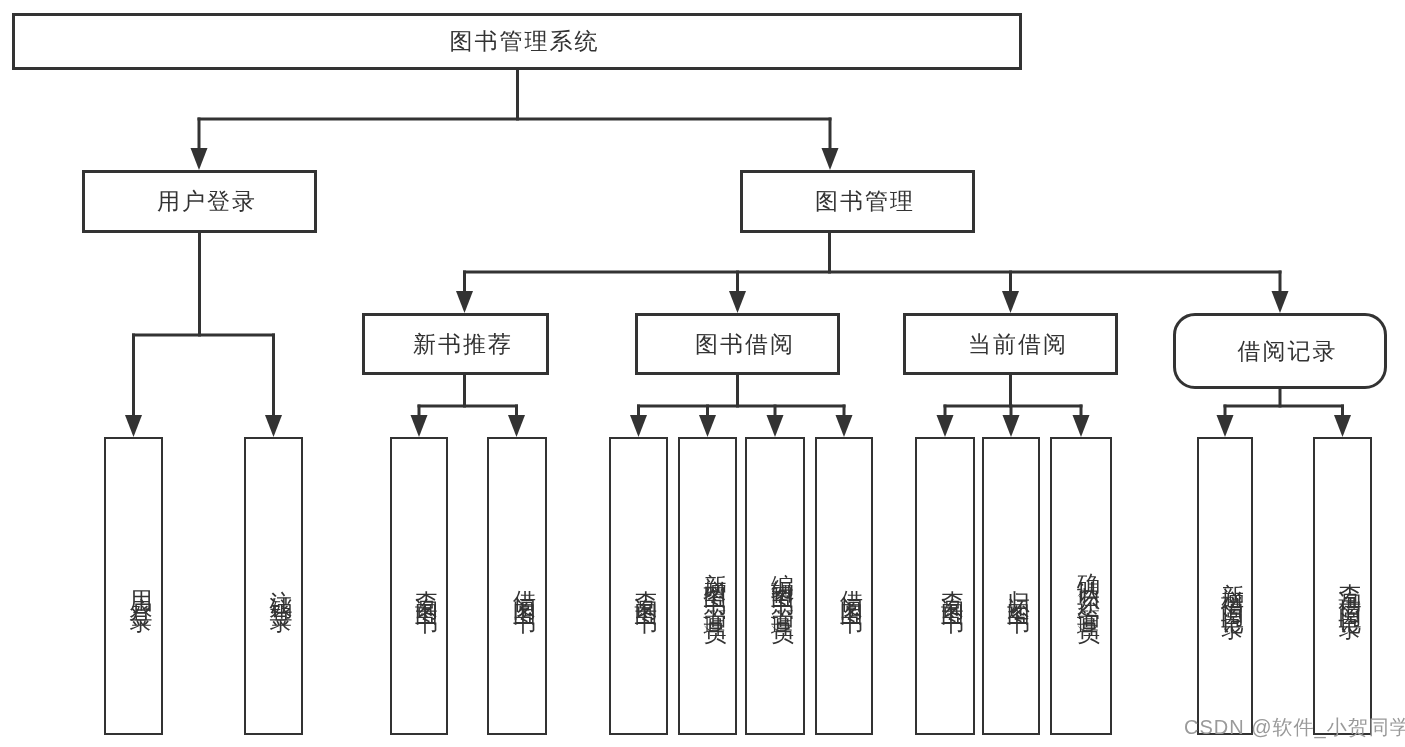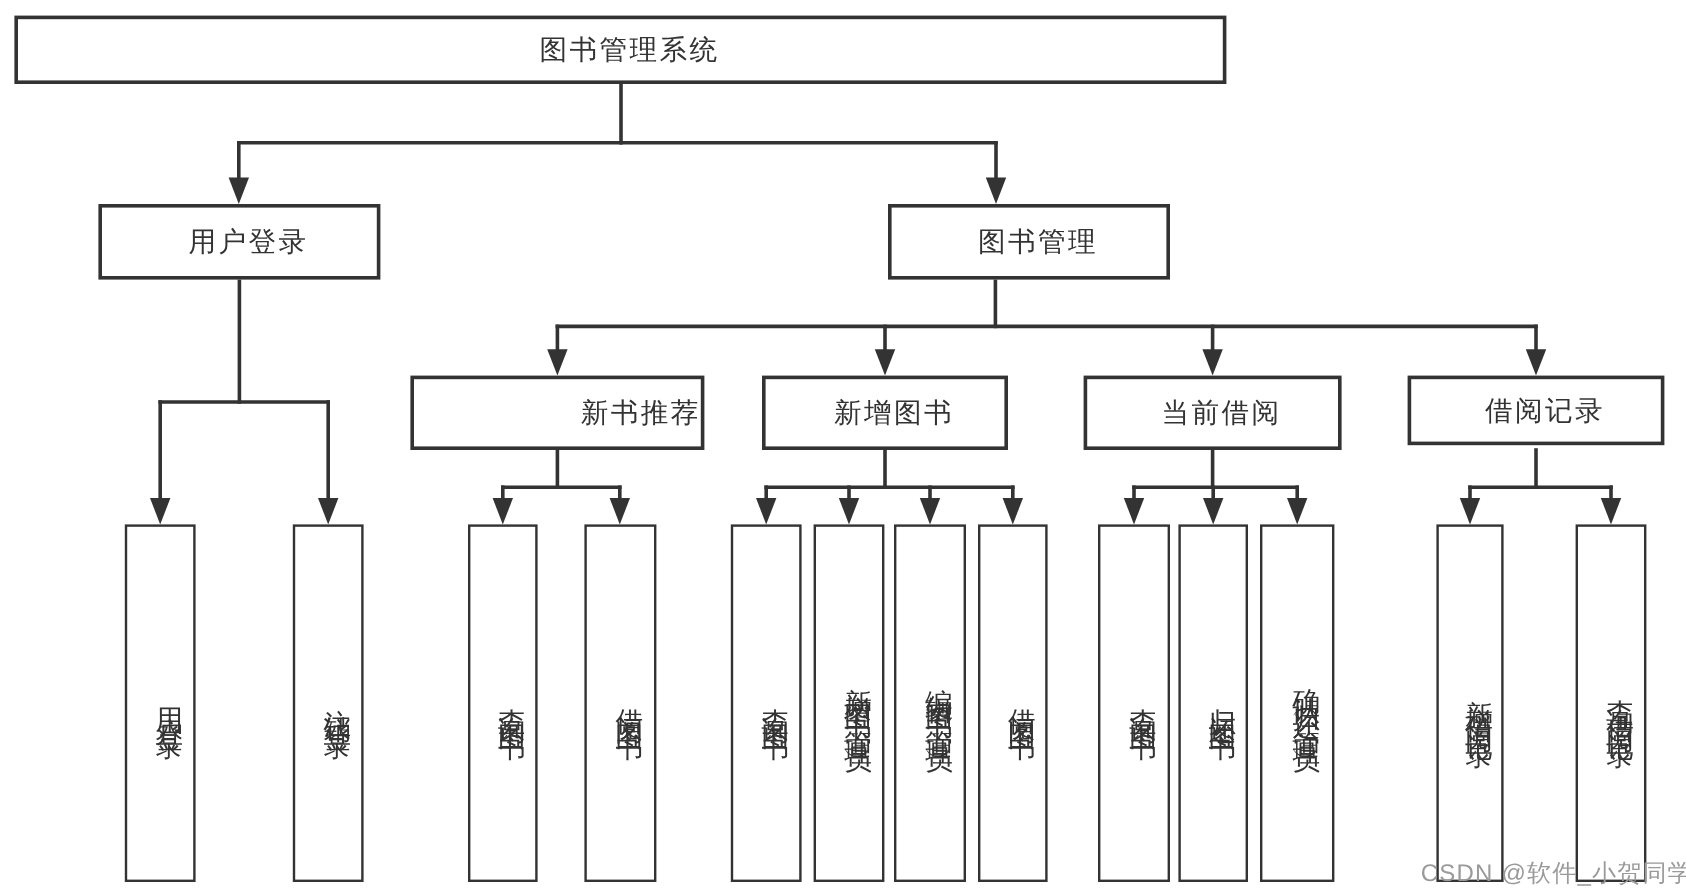--- a/index.html
+++ b/index.html
@@ -94,30 +94,30 @@
     <span class="lbl">图书管理系统</span>
   </div>
 
   <div class="box h-box" style="left:82px;top:170px;width:235px;height:63px;">
     <span class="lbl">用户登录</span>
   </div>
   <div class="box h-box" style="left:712px;top:170px;width:235px;height:63px;margin-left:28px;">
     <span class="lbl">图书管理</span>
   </div>
 
-  <div class="box h-box" style="left:342px;top:313px;width:245px;height:62px;justify-content:flex-end;">
+  <div class="box h-box" style="left:362px;top:313px;width:187px;height:62px;">
     <span class="lbl">新书推荐</span>
   </div>
   <div class="box h-box" style="left:635px;top:313px;width:205px;height:62px;">
-    <span class="lbl">新增图书</span>
+    <span class="lbl">图书借阅</span>
   </div>
   <div class="box h-box" style="left:903px;top:313px;width:215px;height:62px;align-items:center;">
     <span class="lbl">当前借阅</span>
   </div>
-  <div class="box h-box" style="left:1173px;top:313px;width:214px;height:58px;">
+  <div class="box h-box" style="left:1173px;top:313px;width:214px;height:76px;border-radius:22px;">
     <span class="lbl">借阅记录</span>
   </div>
 
   <div class="box v-box" style="left:104px;top:437px;width:59px;height:298px;">
     <span class="lbl">用户登录</span>
   </div>
   <div class="box v-box" style="left:244px;top:437px;width:59px;height:298px;">
     <span class="lbl">注销登录</span>
   </div>
 

